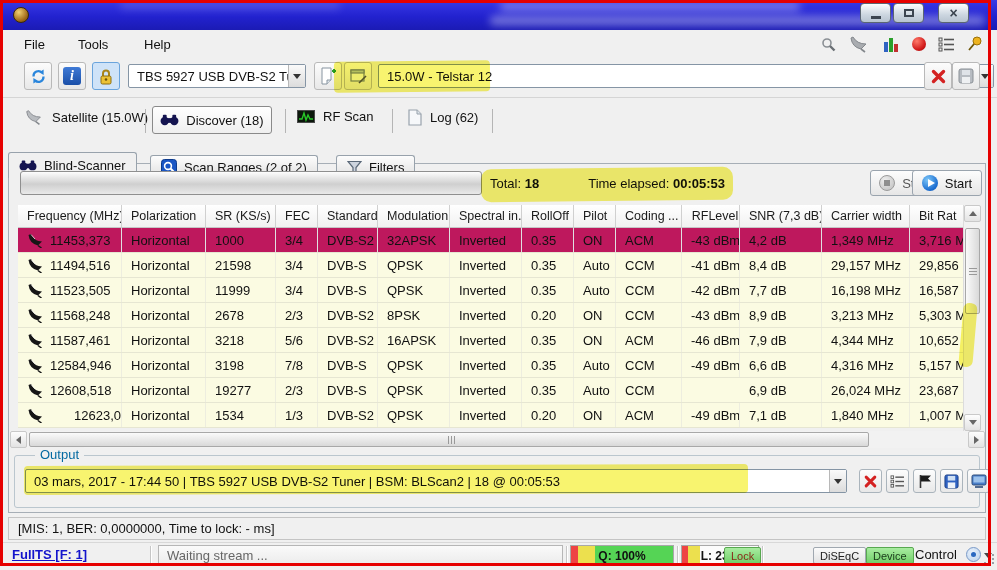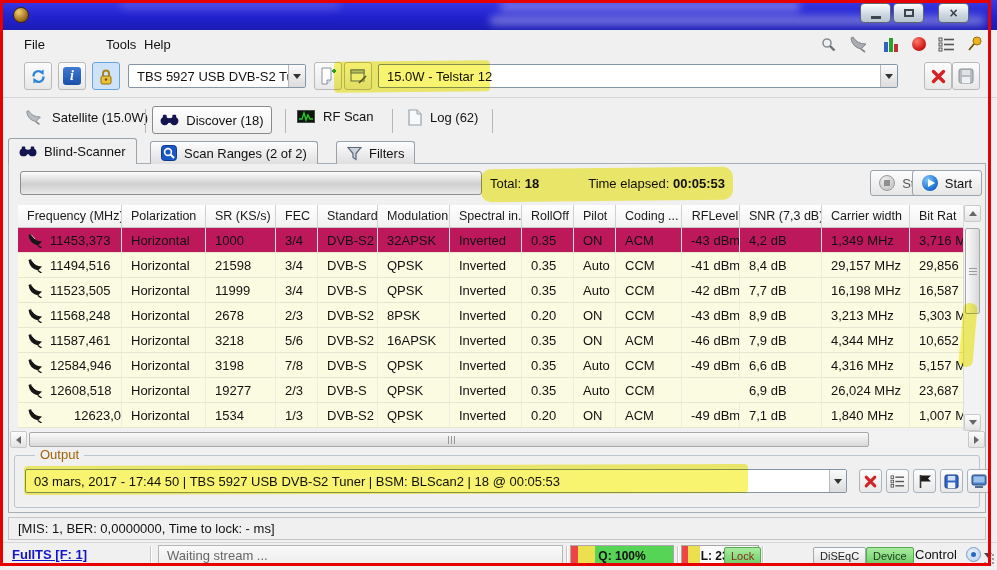--- a/index.html
+++ b/index.html
@@ -63,21 +63,21 @@
                border-left:5px solid #666; }
 
   
   .tabrow { position:absolute; left:0; top:103px; width:997px; height:34px; background:#f0f0f0; z-index:1; }
   .tab-flat { position:absolute; top:6px; display:flex; align-items:center; gap:8px; font-size:13px; }
   .tab-btn { position:absolute; left:152px; top:3px; width:120px; height:28px; border:1px solid #8a8a8a;
              border-radius:3px; background:linear-gradient(180deg,#ffffff,#efefef); display:flex;
              align-items:center; justify-content:center; gap:7px; font-size:13px; }
   .tabsep { position:absolute; top:6px; width:1px; height:24px; background:#b5b5b5; }
 
-  .subtabs { position:absolute; left:0; top:138px; width:919px; height:26px; z-index:2; }
+  .subtabs { position:absolute; left:0; top:152px; width:919px; height:26px; z-index:2; }
   .subtab { position:absolute; display:flex; align-items:center; gap:7px; font-size:13px;
             border:1px solid #98a2ac; border-bottom:none; border-radius:3px 3px 0 0; padding:0 10px; }
   .subtab.active { left:8px; top:0; height:26px; background:#f0f0f0; z-index:3; }
   .subtab.idle { top:3px; height:23px; background:linear-gradient(180deg,#fdfdfd,#dfdfdf); }
 
   
   .panel { position:absolute; left:8px; top:163px; width:978px; height:350px; border:1px solid #a6aeb6;
            background:#f0f0f0; z-index:1; }
 
   .progressbar { position:absolute; left:20px; top:171px; width:462px; height:24px; border:1px solid #8f8f8f;
@@ -124,21 +124,21 @@
   .hbtn { position:absolute; top:0; width:17px; height:17px; border:1px solid #c9c9c9; border-radius:2px;
           background:linear-gradient(180deg,#fdfdfd,#e3e3e3); display:flex; align-items:center; justify-content:center; }
   .hthumb { position:absolute; left:19px; top:1px; width:840px; height:15px; border:1px solid #a8a8a8;
             border-radius:2px; background:linear-gradient(180deg,#fafafa,#d9d9d9); }
   .hthumb::after { content:""; position:absolute; top:3px; left:418px; width:1px; height:8px; background:#999;
                    box-shadow:3px 0 0 #999, 6px 0 0 #999; }
 
   
   .outgroup { position:absolute; left:14px; top:455px; width:966px; height:53px; border:1px solid #bac6ce;
               border-radius:3px; z-index:2; }
-  .outlegend { position:absolute; left:20px; top:-9px; background:#f0f0f0; padding:0 5px; color:#a16207; font-size:13px; }
+  .outlegend { position:absolute; left:20px; top:-9px; background:#f0f0f0; padding:0 5px; color:#0369a1; font-size:13px; }
   .outcombo { position:absolute; left:10px; top:13px; width:822px; height:24px; }
   .outbtn { position:absolute; top:13px; width:23px; height:24px; border:1px solid #aab4bc; border-radius:3px;
             background:linear-gradient(180deg,#fdfdfd,#e8e8e8); display:flex; align-items:center; justify-content:center; }
 
   
   .statusline1 { position:absolute; left:8px; top:517px; width:978px; height:23px; border:1px solid #c4c4c4;
                  background:#f0f0f0; font-size:13px; padding:3px 0 0 9px; z-index:2; }
   .statusbar { position:absolute; left:0; top:542px; width:997px; height:25px; background:#f0f0f0;
                border-top:1px solid #d8d8d8; z-index:2; }
   .sbsep { position:absolute; top:3px; width:1px; height:19px; background:#c6c6c6; box-shadow:1px 0 0 #fff; }
@@ -186,21 +186,21 @@
           <div class="glyph-max"></div>
         </div>
       <div class="winbtn close">
           <div class="glyph-close">×</div>
         </div>
     </div>
   </div>
 
   <div class="menubar">
     <div class="menu-item" style="left:18px;">File</div>
-    <div class="menu-item" style="left:72px;margin-left:28px;">Tools</div>
+    <div class="menu-item" style="left:72px;">Tools</div>
     <div class="menu-item" style="left:138px;">Help</div>
     <div class="menu-icons">
       <span>
         <svg width="15" height="15" viewBox="0 0 15 15">
             <circle cx="6" cy="6" r="4" fill="none" stroke="#8a8f94" stroke-width="1.6"></circle>
             <line x1="9" y1="9" x2="13.5" y2="13.5" stroke="#6a6f74" stroke-width="2.4"></line>
           </svg>
       </span>
       <span>
         <svg width="22" height="17" viewBox="0 0 22 17">
@@ -268,21 +268,21 @@
           <line x1="14" y1="2" x2="14" y2="6" stroke="#2ba02b" stroke-width="2"></line>
         </svg>
     </div>
     <div class="tbtn" style="left:344px;">
       <svg width="17" height="15" viewBox="0 0 17 15">
           <rect x="1" y="1" width="13" height="11" fill="#f4f7fa" stroke="#7b8894" stroke-width="1.2"></rect>
           <rect x="1" y="1" width="13" height="3" fill="#b9c8d6" stroke="#7b8894" stroke-width="1.2"></rect>
           <line x1="9" y1="14" x2="16" y2="7" stroke="#555" stroke-width="1.6"></line>
         </svg>
     </div>
-    <div class="combo" style="left:378px; width:520px;justify-content:flex-end;">
+    <div class="combo" style="left:378px; width:616px;justify-content:flex-end;">
       <span class="combo-text">15.0W - Telstar 12</span>
       <span class="combo-arrow">
           <span class="tri-down"></span>
         </span>
     </div>
     <div class="tbtn" style="left:924px;">
       <svg width="15" height="15" viewBox="0 0 15 15">
           <path d="M2.5 2.5 L12.5 12.5 M12.5 2.5 L2.5 12.5" stroke="#d42222" stroke-width="3.4" stroke-linecap="round"></path>
         </svg>
     </div>

